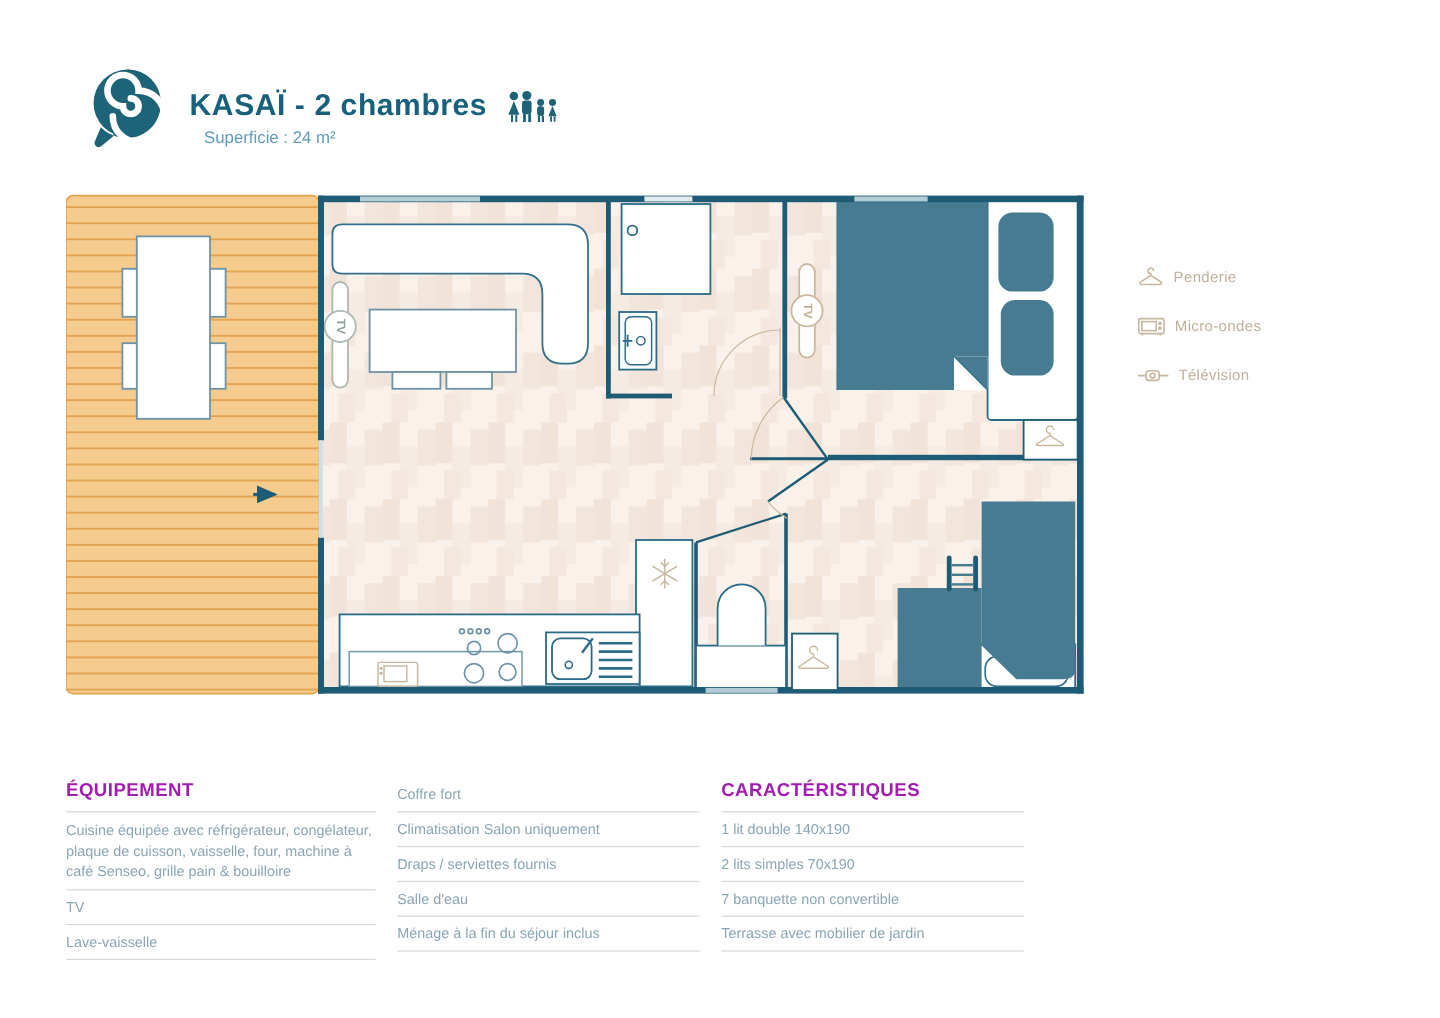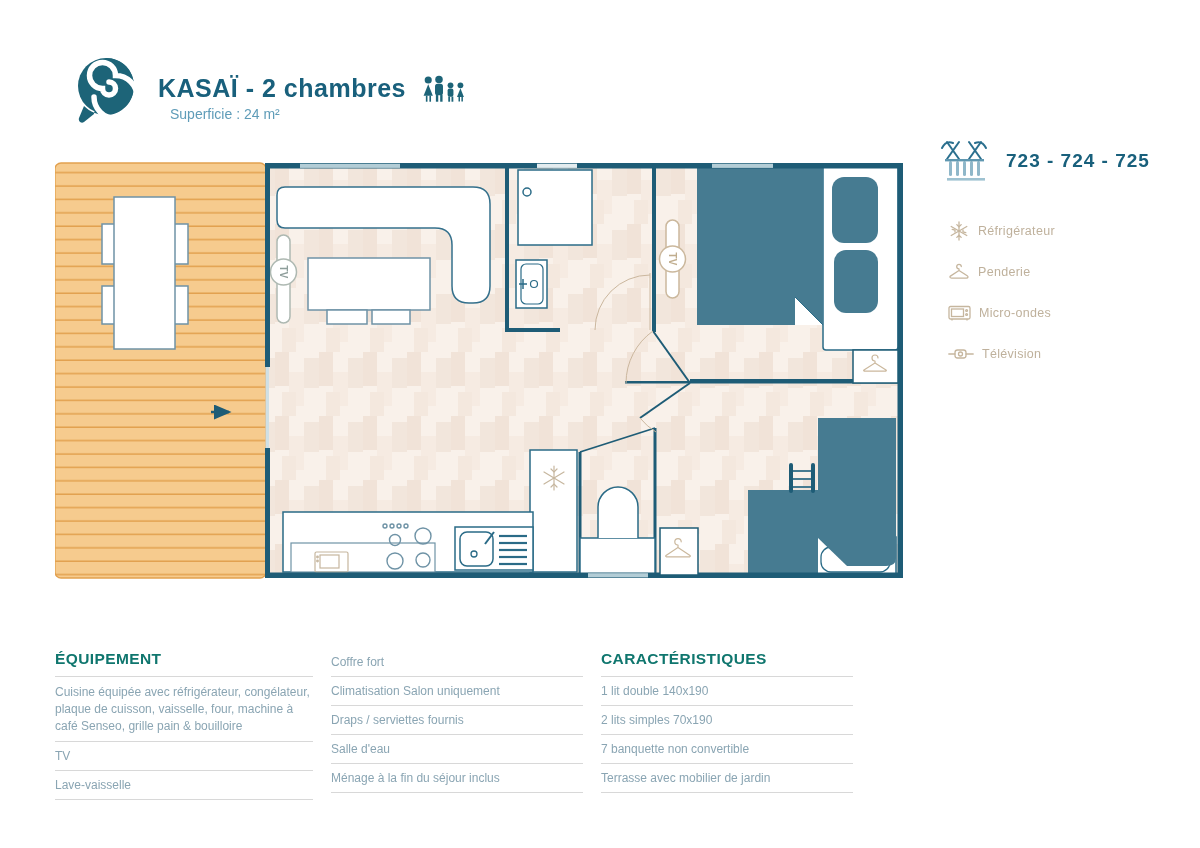--- a/index.html
+++ b/index.html
@@ -15,21 +15,21 @@
   .unit-block{position:absolute;left:938px;top:138px;display:flex;align-items:center;gap:16px;}
   .unit-numbers{font-size:19px;font-weight:bold;color:#19607c;letter-spacing:1px;}
   .amenities{position:absolute;left:948px;top:210px;}
   .amenity{display:flex;align-items:center;gap:8px;height:41px;}
   .amenity .label{font-size:12.5px;color:#bfb19c;letter-spacing:.3px;}
   
   .plan{position:absolute;left:55px;top:160px;}
   
   .sections{position:absolute;left:55px;top:648px;display:flex;gap:18px;}
   .col{box-sizing:border-box;}
-  .col h3{margin:0;font-size:15.5px;font-weight:bold;color:#0f766e;letter-spacing:.4px;
+  .col h3{margin:0;font-size:15.5px;font-weight:bold;color:#a21caf;letter-spacing:.4px;
           padding:2px 0 8px 0;border-bottom:1px solid #d8d8d8;}
   .col h3 .suffix{font-size:13px;}
   .col ul{list-style:none;margin:0;padding:0;}
   .col li{font-size:12px;color:#8aa5b3;padding:7px 0 7px 0;border-bottom:1px solid #d8d8d8;
           white-space:nowrap;}
   .col li.wrap{white-space:normal;line-height:1.4;}
   .c1{width:258px;}
   .c2{width:252px;}
   .c3{width:252px;}
   .c4{width:266px;}
@@ -65,56 +65,22 @@
         <rect x="27.1" y="20" width="1.7" height="4.8"></rect>
         <circle cx="35.4" cy="9.6" r="2.7"></circle>
         <path d="M35.4,12.4 L32.2,20.4 h6.4 Z"></path>
         <rect x="33.6" y="20.4" width="1.4" height="4.2"></rect>
         <rect x="36.3" y="20.4" width="1.4" height="4.2"></rect>
       </svg>
     </div>
     <div class="subtitle">Superficie : 24 m²</div>
   </div>
 
-  <div class="unit-block">
-    <svg width="52" height="46" viewBox="0 0 52 46">
-      <g stroke="#2a6f8e" stroke-width="2" stroke-linecap="round" fill="none">
-        <path d="M9,21 L21,4"></path>
-          <path d="M9,4 L21,21"></path>
-        <path d="M31,21 L43,4"></path>
-          <path d="M31,4 L43,21"></path>
-        <path d="M4,10 Q8,2 15,5"></path>
-          <path d="M48,10 Q44,2 37,5"></path>
-      </g>
-      <g fill="#8fb7c9">
-        <rect x="11" y="23" width="3" height="15" rx="1.5"></rect>
-        <rect x="18" y="23" width="3" height="15" rx="1.5"></rect>
-        <rect x="25" y="23" width="3" height="15" rx="1.5"></rect>
-        <rect x="32" y="23" width="3" height="15" rx="1.5"></rect>
-        <rect x="39" y="23" width="3" height="15" rx="1.5"></rect>
-      </g>
-      <rect x="7" y="21" width="39" height="2.4" fill="#5f97b0"></rect>
-      <rect x="9" y="40" width="38" height="2.6" fill="#9ec2d1"></rect>
-    </svg>
-    <span class="unit-numbers">723 - 724 - 725</span>
-  </div>
 
   <div class="amenities">
-    <div class="amenity">
-      <svg width="22" height="22" viewBox="0 0 22 22" stroke="#c6b69e" stroke-width="1.3" fill="none" stroke-linecap="round">
-        <path d="M11,2 V20"></path>
-          <path d="M3.2,6.5 L18.8,15.5"></path>
-          <path d="M3.2,15.5 L18.8,6.5"></path>
-        <path d="M8.8,4.6 L11,6.8 L13.2,4.6"></path>
-          <path d="M8.8,17.4 L11,15.2 L13.2,17.4"></path>
-        <path d="M4.2,9.4 L7,10.1 L7,12"></path>
-          <path d="M17.8,12.6 L15,11.9 L15,10"></path>
-      </svg>
-      <span class="label">Réfrigérateur</span>
-    </div>
     <div class="amenity">
       <svg width="22" height="18" viewBox="0 0 22 17" stroke="#c6b69e" stroke-width="1.3" fill="none" stroke-linecap="round" stroke-linejoin="round">
         <path d="M11,7 L2.4,12.6 q-1,.9 .2,1.7 q.5,.3 1,.3 h14.8 q1.4,0 1.6,-1 q.1,-.7 -.8,-1.3 L11,7 v-1.6 a2.3,2.3 0 1 1 2.3,-2.3"></path>
       </svg>
       <span class="label">Penderie</span>
     </div>
     <div class="amenity">
       <svg width="23" height="18" viewBox="0 0 23 18" stroke="#c6b69e" stroke-width="1.3" fill="none">
         <rect x="1" y="2.5" width="21" height="12.5" rx="1.5"></rect>
         <rect x="3.5" y="5" width="12" height="7.5"></rect>

